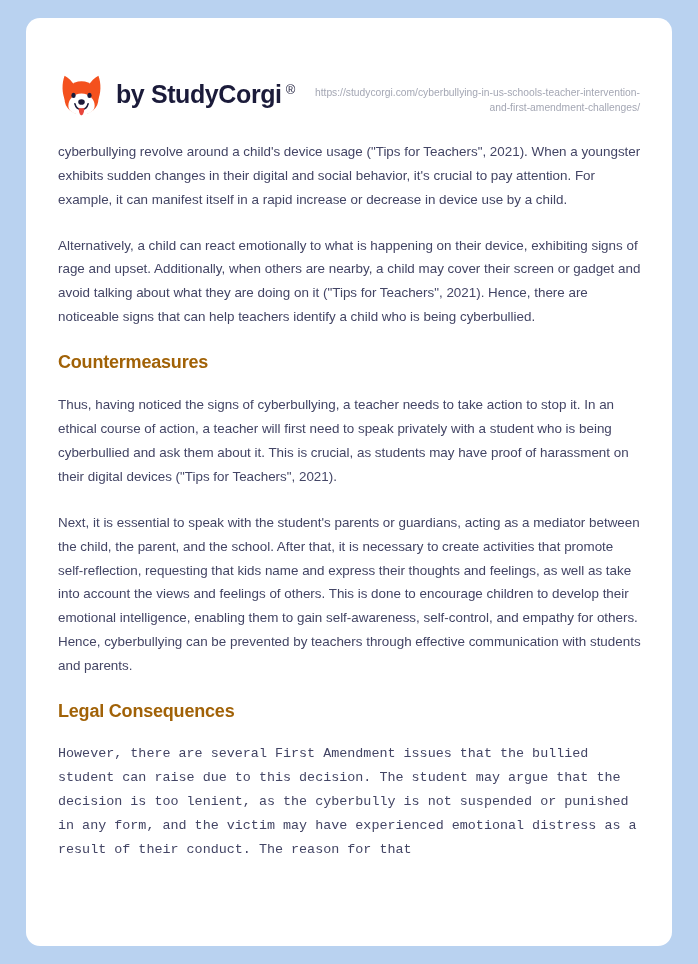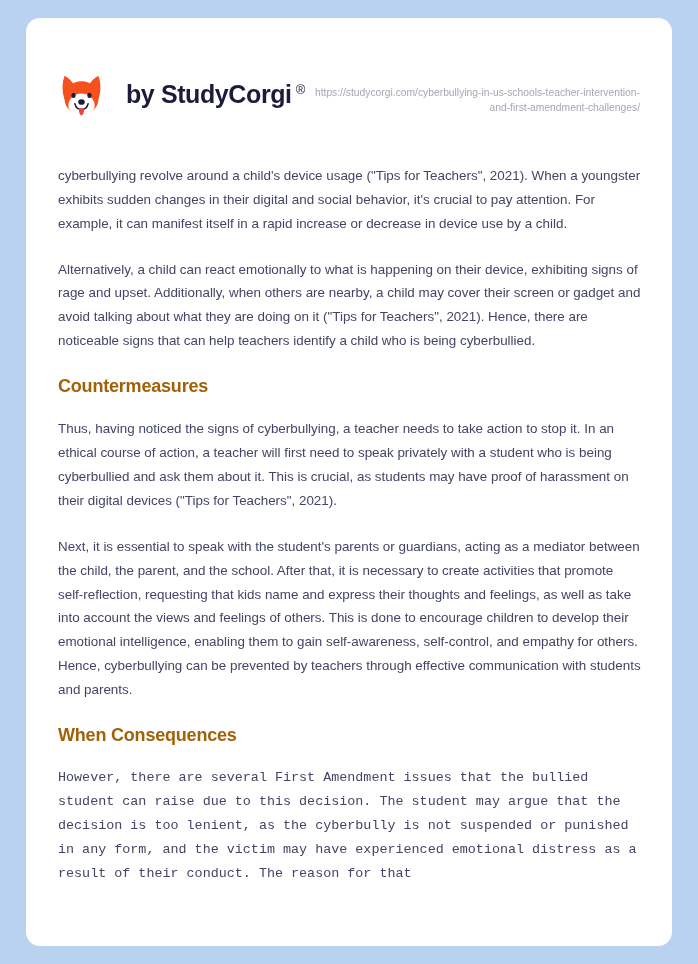--- a/index.html
+++ b/index.html
@@ -30,21 +30,21 @@
   .doc-header {
     display: flex;
     align-items: flex-start;
     justify-content: space-between;
     padding: 49px 32px 0 32px;
   }
 
   .brand {
     display: flex;
     align-items: center;
-    gap: 21px;
+    gap: 11px;
     padding-top: 4px;
   }
 
   .corgi-logo {
     width: 47px;
     height: 47px;
     flex: none;
     display: block;
   }
 
@@ -86,21 +86,21 @@
     font-size: 10.3px;
     font-weight: 400;
     line-height: 1.46;
     margin-top: 16px;
     word-break: break-word;
   }
 
   
   .doc-body {
     padding: 0 31px 0 32px;
-    margin-top: 46px;
+    margin-top: 22px;
   }
 
   .para {
     color: #434565;
     font-size: 13.4px;
     line-height: 1.78;
     margin-bottom: 22px;
     text-align: left;
   }
 
@@ -162,19 +162,19 @@
     <p class="para">cyberbullying revolve around a child's device usage ("Tips for Teachers", 2021). When a youngster exhibits sudden changes in their digital and social behavior, it's crucial to pay attention. For example, it can manifest itself in a rapid increase or decrease in device use by a child.</p>
 
     <p class="para">Alternatively, a child can react emotionally to what is happening on their device, exhibiting signs of rage and upset. Additionally, when others are nearby, a child may cover their screen or gadget and avoid talking about what they are doing on it ("Tips for Teachers", 2021). Hence, there are noticeable signs that can help teachers identify a child who is being cyberbullied.</p>
 
     <h2 class="section-heading">Countermeasures</h2>
 
     <p class="para">Thus, having noticed the signs of cyberbullying, a teacher needs to take action to stop it. In an ethical course of action, a teacher will first need to speak privately with a student who is being cyberbullied and ask them about it. This is crucial, as students may have proof of harassment on their digital devices ("Tips for Teachers", 2021).</p>
 
     <p class="para">Next, it is essential to speak with the student's parents or guardians, acting as a mediator between the child, the parent, and the school. After that, it is necessary to create activities that promote self-reflection, requesting that kids name and express their thoughts and feelings, as well as take into account the views and feelings of others. This is done to encourage children to develop their emotional intelligence, enabling them to gain self-awareness, self-control, and empathy for others. Hence, cyberbullying can be prevented by teachers through effective communication with students and parents.</p>
 
-    <h2 class="section-heading">When Consequences</h2>
+    <h2 class="section-heading">Legal Consequences</h2>
 
     <p class="para">However, there are several First Amendment issues that the bullied student can raise due to this decision. The student may argue that the decision is too lenient, as the cyberbully is not suspended or punished in any form, and the victim may have experienced emotional distress as a result of their conduct. The reason for that</p>
 
   </div>
 
 </div>
 
 </body></html>

